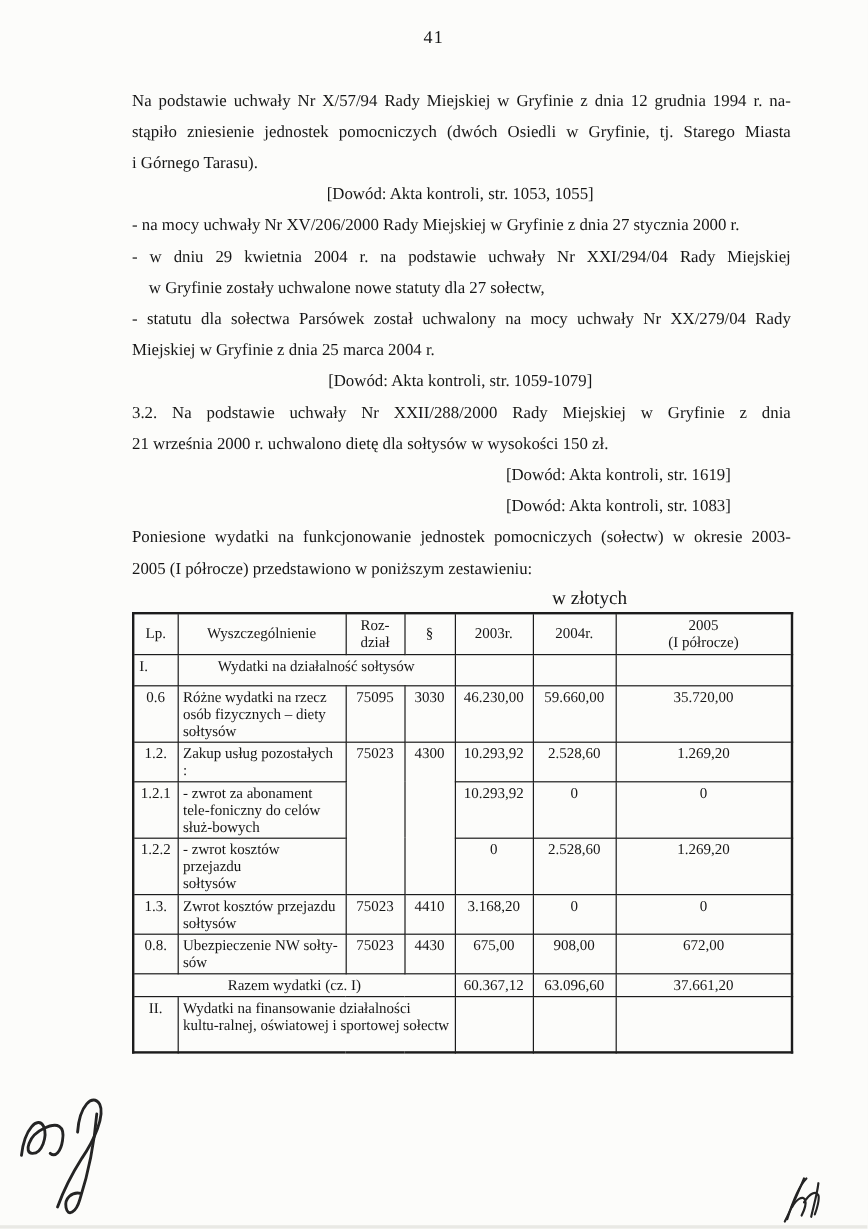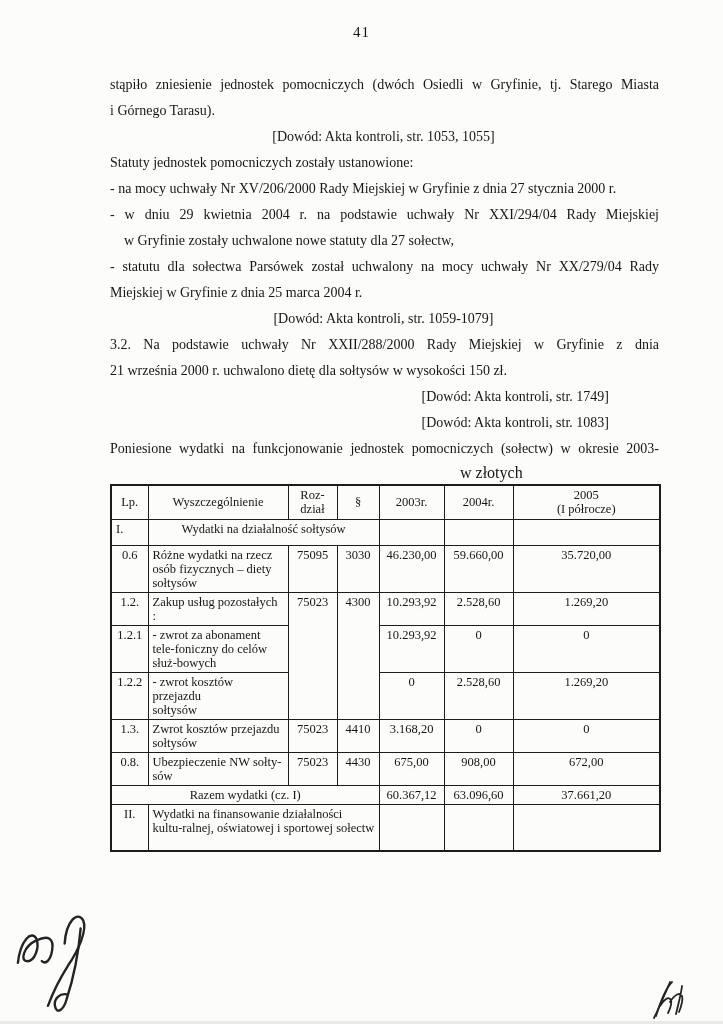--- a/index.html
+++ b/index.html
@@ -68,53 +68,54 @@
 </head>
 <body>
 
 <div class="page">
 
   <div class="page-number">41</div>
 
   <div class="content">
 
     <div>
+      <div class="ln j">Na podstawie uchwały Nr X/57/94 Rady Miejskiej w Gryfinie z dnia 12 grudnia 1994 r. na-</div>
       <div class="ln j">stąpiło zniesienie jednostek pomocniczych (dwóch Osiedli w Gryfinie, tj. Starego Miasta</div>
       <div class="ln">i Górnego Tarasu).</div>
     </div>
 
     <div class="ln ev">[Dowód: Akta kontroli, str. 1053, 1055]</div>
 
-    <div class="ln">Statuty jednostek pomocniczych zostały ustanowione:</div>
     <div class="ln">- na mocy uchwały Nr XV/206/2000 Rady Miejskiej w Gryfinie z dnia 27 stycznia 2000 r.</div>
 
     <div>
       <div class="ln j">- w dniu 29 kwietnia 2004 r. na podstawie uchwały Nr XXI/294/04 Rady Miejskiej</div>
       <div class="ln ind">w Gryfinie zostały uchwalone nowe statuty dla 27 sołectw,</div>
     </div>
 
     <div>
       <div class="ln j">- statutu dla sołectwa Parsówek  został uchwalony na mocy uchwały Nr XX/279/04 Rady</div>
       <div class="ln">Miejskiej w Gryfinie z dnia 25 marca 2004 r.</div>
     </div>
 
     <div class="ln ev">[Dowód: Akta kontroli, str. 1059-1079]</div>
 
     <div>
       <div class="ln j">3.2. Na podstawie uchwały Nr XXII/288/2000 Rady Miejskiej w Gryfinie z dnia</div>
       <div class="ln">21 września 2000 r. uchwalono dietę dla sołtysów w wysokości 150 zł.</div>
     </div>
 
-    <div class="ln ev2">[Dowód: Akta kontroli, str. 1749]</div>
+    <div class="ln ev2">[Dowód: Akta kontroli, str. 1619]</div>
 
 
     <div class="ln ev2">[Dowód: Akta kontroli, str. 1083]</div>
 
     <div>
       <div class="ln j">Poniesione wydatki na funkcjonowanie jednostek pomocniczych (sołectw) w okresie 2003-</div>
+      <div class="ln">2005 (I półrocze) przedstawiono w poniższym zestawieniu:</div>
     </div>
 
     <div class="unit-label">w złotych</div>
 
     <table class="expenses">
       <colgroup>
         <col style="width:37px">
           <col style="width:140px">
           <col style="width:49px">
         <col style="width:42px">

